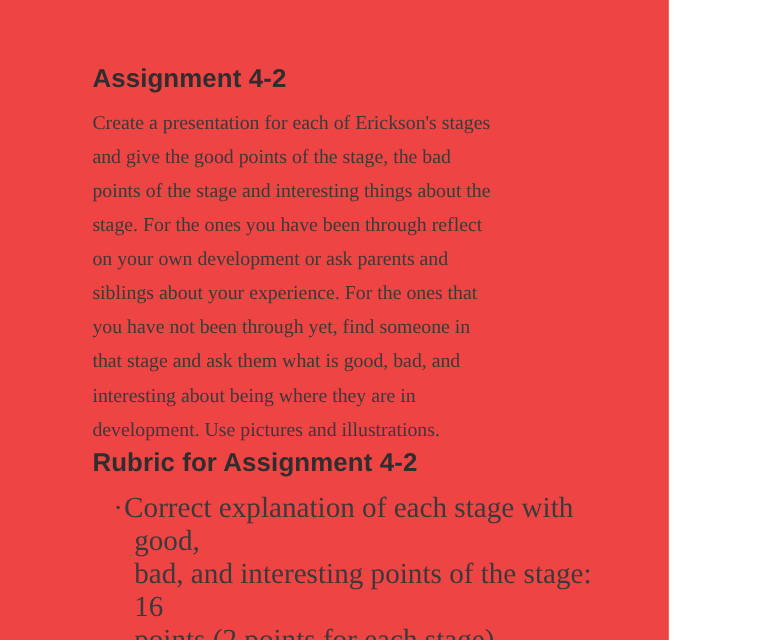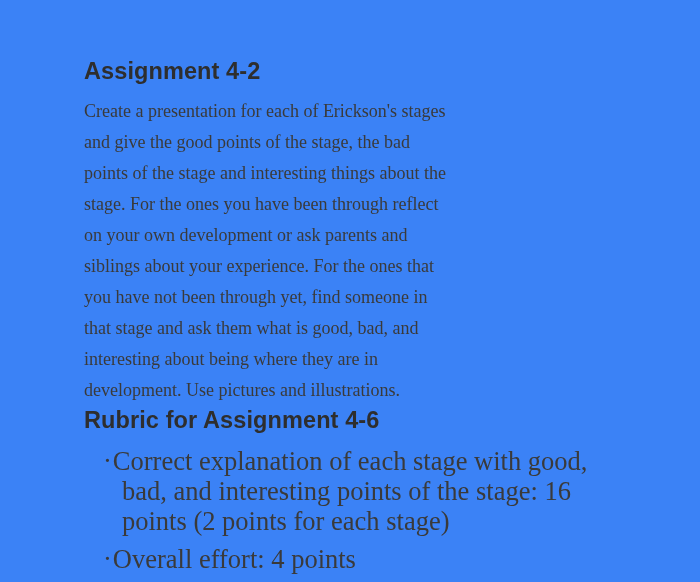--- a/index.html
+++ b/index.html
@@ -7,24 +7,24 @@
     padding: 0;
     background: #ffffff;
   }
   body {
     width: 700px;
     height: 582px;
     overflow: hidden;
   }
   .doc {
     box-sizing: border-box;
-    width: 700px;
+    width: 608px;
     height: 582px;
     padding: 57px 40px 0 84px;
-    background: #3b82f6;
+    background: #ef4444;
   }
   .h {
     font-family: "Liberation Sans", sans-serif;
     font-weight: 700;
     font-size: 23.5px;
     line-height: 28px;
     color: #2e2e2e;
     margin: 0;
     letter-spacing: 0.1px;
   }
@@ -74,21 +74,21 @@
 and give the good points of the stage, the bad
 points of the stage and interesting things about the
 stage. For the ones you have been through reflect
 on your own development or ask parents and
 siblings about your experience. For the ones that
 you have not been through yet, find someone in
 that stage and ask them what is good, bad, and
 interesting about being where they are in
 development. Use pictures and illustrations.</p>
 
-  <h2 class="h rubric-h">Rubric for Assignment 4-6</h2>
+  <h2 class="h rubric-h">Rubric for Assignment 4-2</h2>
 
   <ul class="rubric-list">
     <li class="rubric-item"><span class="bullet">·</span><span class="item-text">Correct explanation of each stage with good,
 bad, and interesting points of the stage: 16
 points (2 points for each stage)</span></li>
     <li class="rubric-item"><span class="bullet">·</span><span class="item-text">Overall effort: 4 points</span></li>
   </ul>
 
 </div>
 

